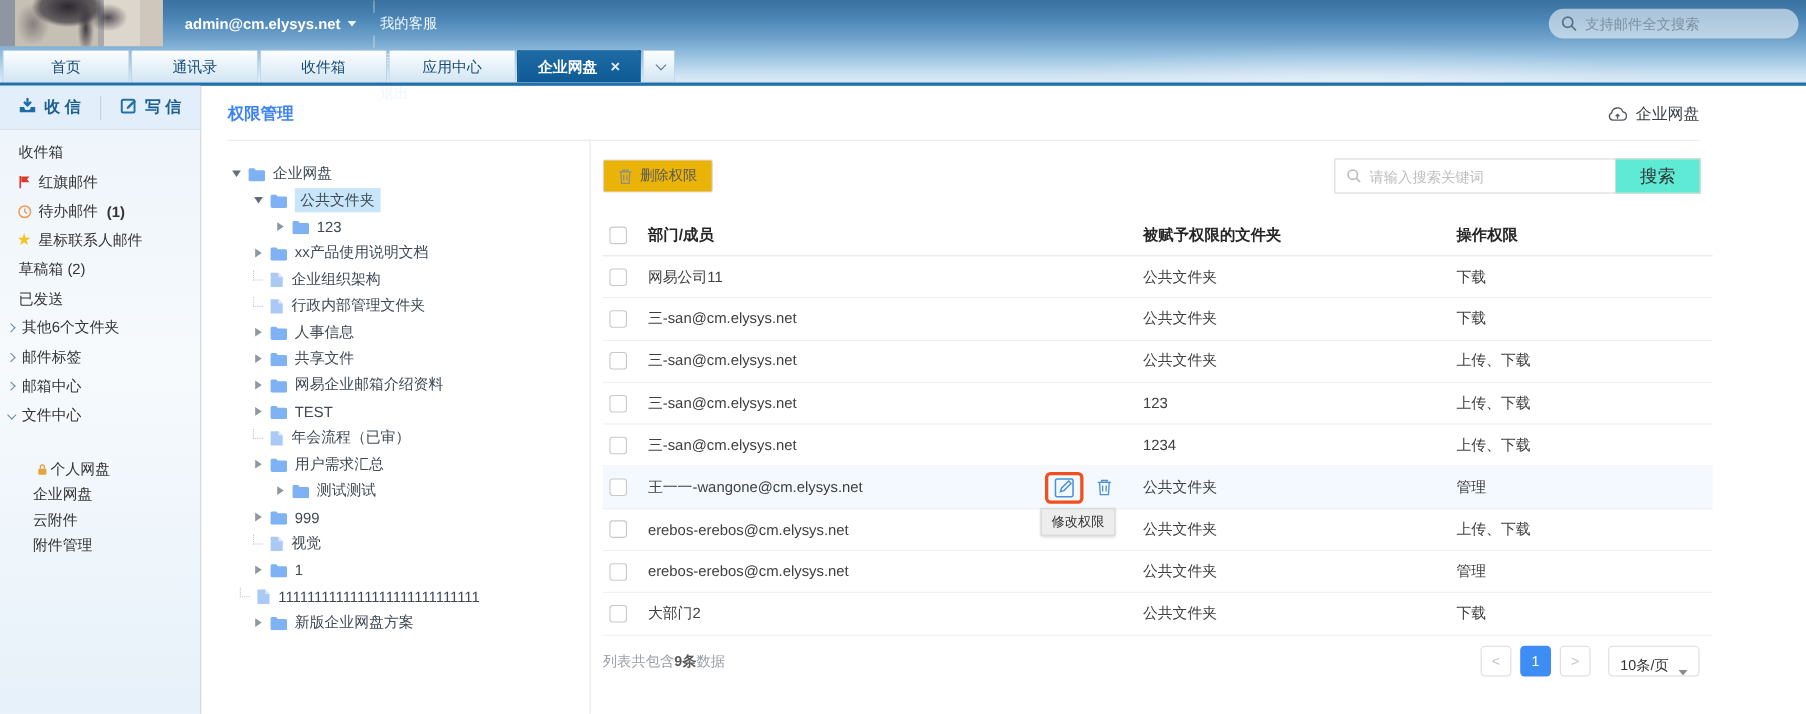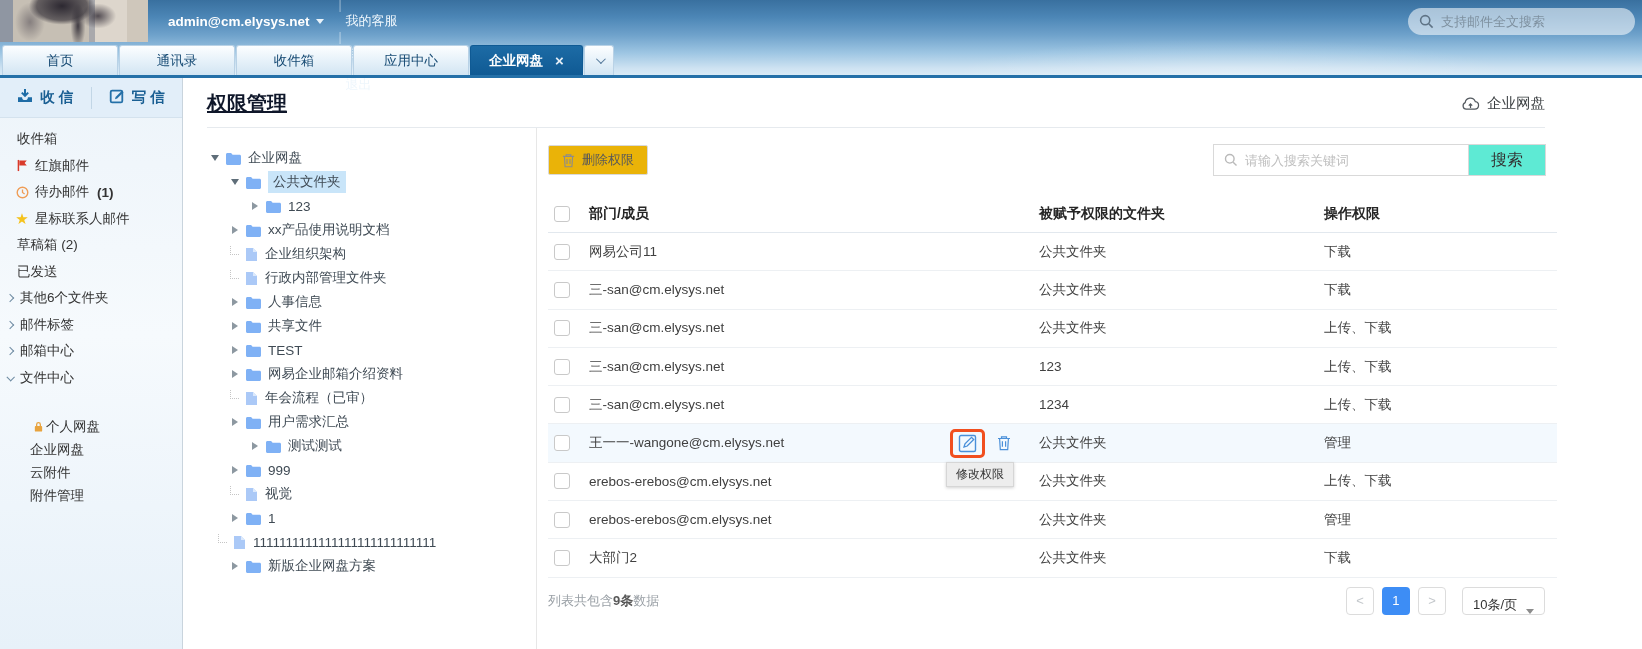--- a/index.html
+++ b/index.html
@@ -67,21 +67,21 @@
   .side-item .icon { display:flex; align-items:center; justify-content:center; width:16px; }
   .star-glyph { color:#f5c31d; font-size:15px; line-height:1; }
   .schev { width:6px; height:6px; border-right:1.4px solid #6e8ba2; border-bottom:1.4px solid #6e8ba2; flex:none; }
   .schev.r { transform:rotate(-45deg); }
   .schev.d { transform:rotate(45deg) translateY(-1px); }
 
   
   .content { flex:1; display:flex; flex-direction:column; background:#fff; min-width:0; }
   .content-header { height:50px; flex:none; display:flex; align-items:center; padding:0 24px; position:relative; }
   .content-header::after { content:""; position:absolute; left:24px; right:97px; bottom:0; height:1px; background:#e6eaee; }
-  .page-title { font-size:20px; font-weight:bold; color:#0f172a;text-decoration:underline; }
+  .page-title { font-size:15px; font-weight:bold; color:#3b82f6; }
   .drive-link { margin-left:auto; margin-right:73px; display:flex; align-items:center; gap:7px; font-size:14.5px; color:#3c4043; cursor:pointer; }
 
   .content-body { flex:1; display:flex; min-height:0; }
   .tree-panel { width:354px; flex:none; border-right:1px solid #e7e7e7; padding-top:18px; overflow:hidden; }
   .tree-row { height:24px; display:flex; align-items:center; font-size:13.5px; color:#3f4a54; cursor:pointer; }
   .tcaret { width:16px; display:flex; align-items:center; justify-content:center; flex:none; }
   .tri-down { width:0; height:0; border-left:4.5px solid transparent; border-right:4.5px solid transparent; border-top:6px solid #5f6e79; }
   .tri-right { width:0; height:0; border-top:4.5px solid transparent; border-bottom:4.5px solid transparent; border-left:6px solid #8d98a1; }
   .dotted-conn { width:9px; height:9px; border-left:1px dotted #c5c5c5; border-bottom:1px dotted #c5c5c5; margin:-7px 3px 0 1px; }
   .ticon { display:flex; align-items:center; margin:0 7px 0 2px; flex:none; }
@@ -379,32 +379,32 @@
           </div>
           <div class="tree-row" style="padding-left: 44px;">
             <span class="tcaret">
               <span class="tri-right"></span>
             </span>
             <span class="ticon">
               <svg width="16" height="13" viewBox="0 0 16 13">
                 <path d="M1 2.4C1 1.6 1.7 1 2.5 1h3.6l1.5 1.7h6.9c.8 0 1.5.6 1.5 1.4v7.4c0 .8-.7 1.5-1.5 1.5h-12C1.7 13 1 12.3 1 11.5z" fill="#7fb1f5"></path>
               </svg>
             </span>
+            <span class="tlabel">网易企业邮箱介绍资料</span>
+          </div>
+          <div class="tree-row" style="padding-left: 44px;">
+            <span class="tcaret">
+              <span class="tri-right"></span>
+            </span>
+            <span class="ticon">
+              <svg width="16" height="13" viewBox="0 0 16 13">
+                <path d="M1 2.4C1 1.6 1.7 1 2.5 1h3.6l1.5 1.7h6.9c.8 0 1.5.6 1.5 1.4v7.4c0 .8-.7 1.5-1.5 1.5h-12C1.7 13 1 12.3 1 11.5z" fill="#7fb1f5"></path>
+              </svg>
+            </span>
             <span class="tlabel">TEST</span>
-          </div>
-          <div class="tree-row" style="padding-left: 44px;">
-            <span class="tcaret">
-              <span class="tri-right"></span>
-            </span>
-            <span class="ticon">
-              <svg width="16" height="13" viewBox="0 0 16 13">
-                <path d="M1 2.4C1 1.6 1.7 1 2.5 1h3.6l1.5 1.7h6.9c.8 0 1.5.6 1.5 1.4v7.4c0 .8-.7 1.5-1.5 1.5h-12C1.7 13 1 12.3 1 11.5z" fill="#7fb1f5"></path>
-              </svg>
-            </span>
-            <span class="tlabel">网易企业邮箱介绍资料</span>
           </div>
           <div class="tree-row" style="padding-left: 44px;">
             <span class="tcaret">
               <span class="dotted-conn"></span>
             </span>
             <span class="ticon">
               <svg width="13" height="15" viewBox="0 0 13 15">
                 <path d="M1 1h7l4 4v9H1z" fill="#abc9f7"></path>
                 <path d="M8 1l4 4H8z" fill="#dce9fc"></path>
               </svg>

